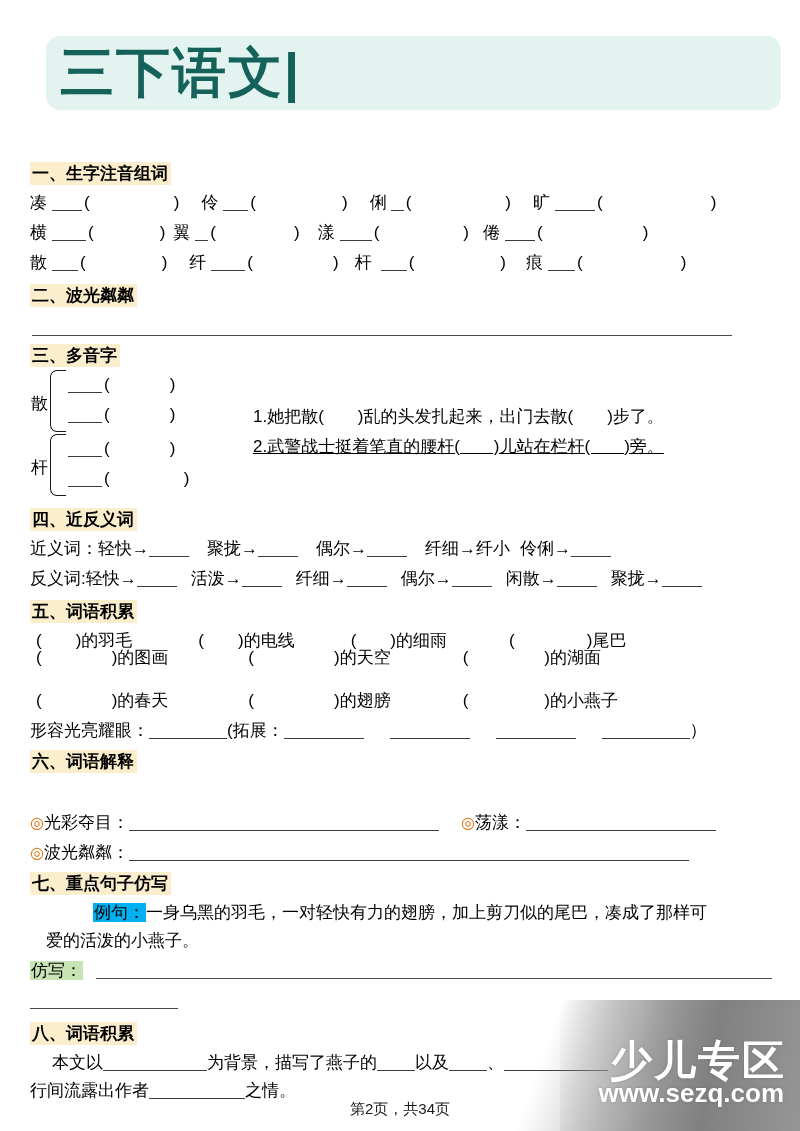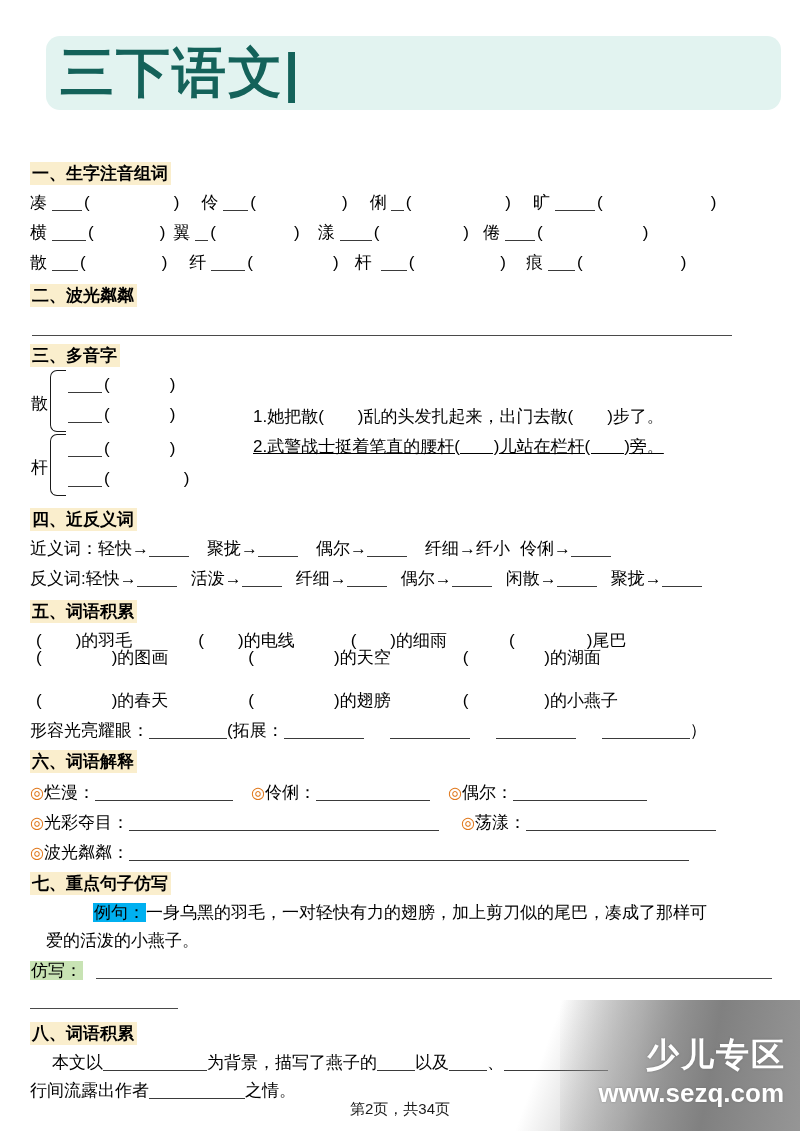--- a/index.html
+++ b/index.html
@@ -75,21 +75,21 @@
     background:linear-gradient(100deg, rgba(255,255,255,0) 0%, rgba(150,150,150,0.55) 32%, rgba(126,126,126,0.95) 62%, rgba(150,150,150,0.9) 100%);
     pointer-events:none;
   }
   .wm2{
     position:absolute; right:0; top:1000px; width:300px; height:131px;
     background:linear-gradient(110deg, rgba(255,255,255,0) 0%, rgba(190,190,190,0.0) 18%, rgba(150,150,150,0.75) 55%, rgba(140,140,140,0.95) 100%);
     pointer-events:none;
   }
   .wm-cn{
     position:absolute; right:14px; top:1033px;
-    font-size:33px; font-weight:bold; color:#ffffff;
+    font-size:42px; font-weight:bold; color:#ffffff;
     letter-spacing:2px; white-space:nowrap;
     text-shadow:0 0 2px rgba(90,90,90,0.55);
   }
   .wm-url{
     position:absolute; right:16px; top:1078px;
     font-size:26px; font-weight:bold; color:#ffffff;
     letter-spacing:0px; white-space:nowrap;
     text-shadow:0 0 2px rgba(90,90,90,0.5);
   }
   .footer{
@@ -181,23 +181,20 @@
   </div>
 
   <div class="blk row" style="left:30px; top:718px;">
     <span>形容光亮耀眼：</span><span class="ul" style="width:78px"></span><span>(拓展：</span><span class="ul" style="width:80px"></span><span class="gap" style="width:26px"></span><span class="ul" style="width:80px"></span><span class="gap" style="width:26px"></span><span class="ul" style="width:80px"></span><span class="gap" style="width:26px"></span><span class="ul" style="width:88px"></span><span>）</span>
   </div>
 
   <div class="blk" style="left:30px; top:750px;border-radius:10px;">
     <span class="sec-head">六、词语解释</span>
   </div>
 
-  <div class="blk row" style="left:30px; top:780px;">
-    <span class="circ">◎</span><span>烂漫：</span><span class="ul" style="width:138px"></span><span class="gap" style="width:18px"></span><span class="circ">◎</span><span>伶俐：</span><span class="ul" style="width:114px"></span><span class="gap" style="width:18px"></span><span class="circ">◎</span><span>偶尔：</span><span class="ul" style="width:134px"></span>
-  </div>
 
   <div class="blk row" style="left:30px; top:810px;">
     <span class="circ">◎</span><span>光彩夺目：</span><span class="ul" style="width:310px"></span><span class="gap" style="width:22px"></span><span class="circ">◎</span><span>荡漾：</span><span class="ul" style="width:190px"></span>
   </div>
 
   <div class="blk row" style="left:30px; top:840px;">
     <span class="circ">◎</span><span>波光粼粼：</span><span class="ul" style="width:560px"></span>
   </div>
 
   <div class="blk" style="left:30px; top:872px;">

